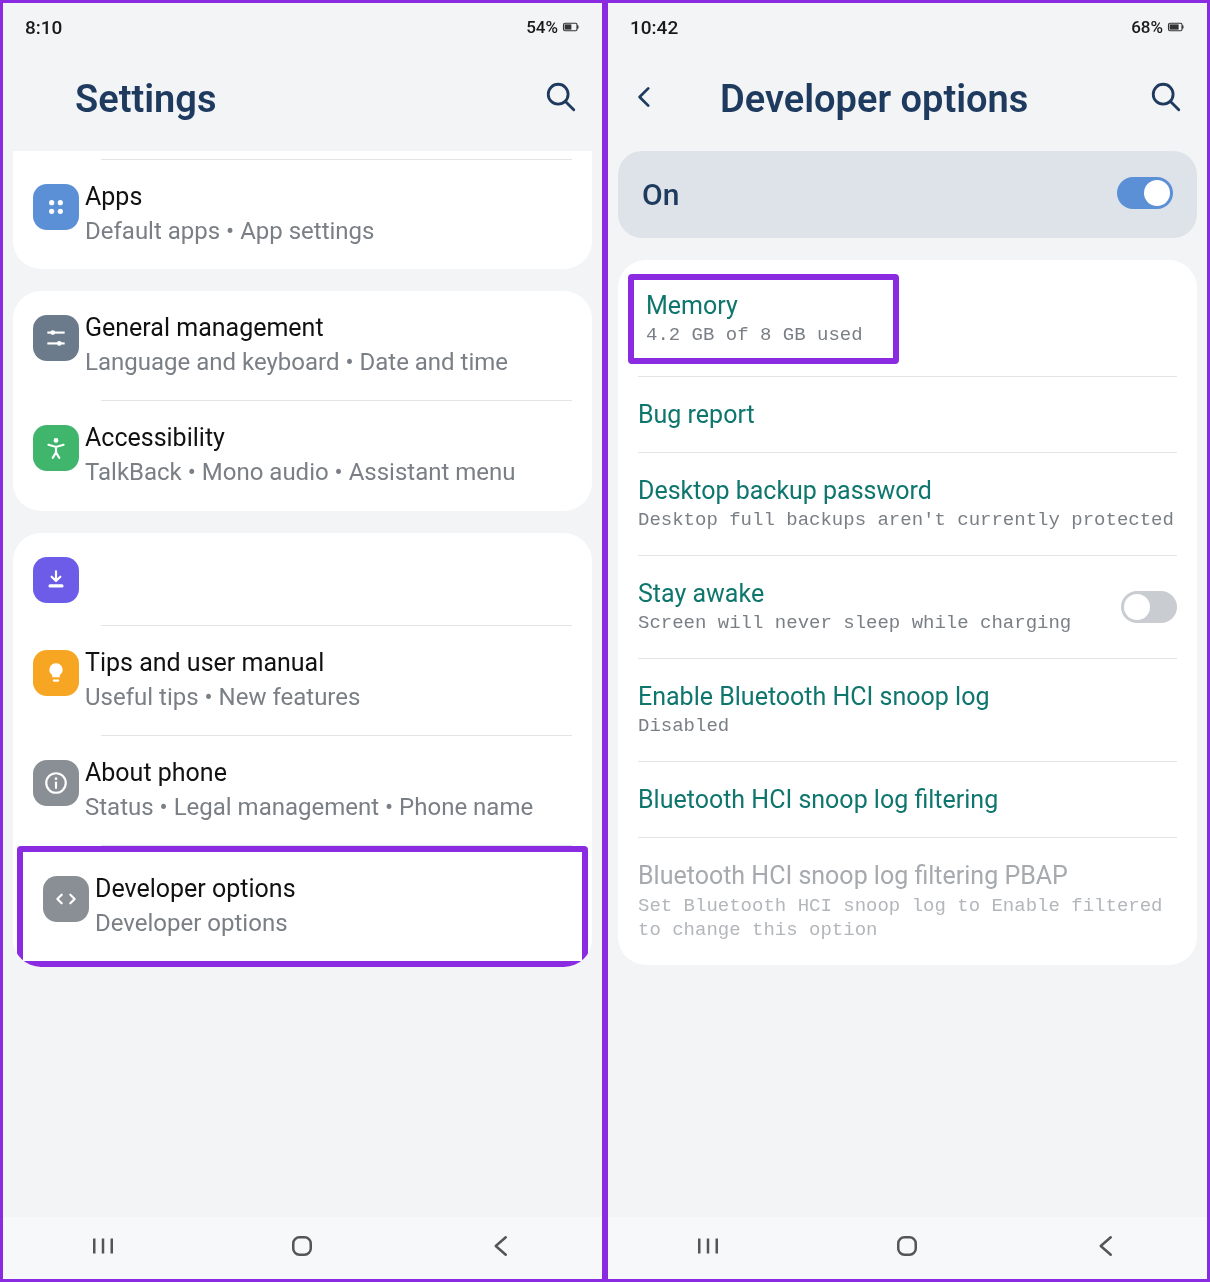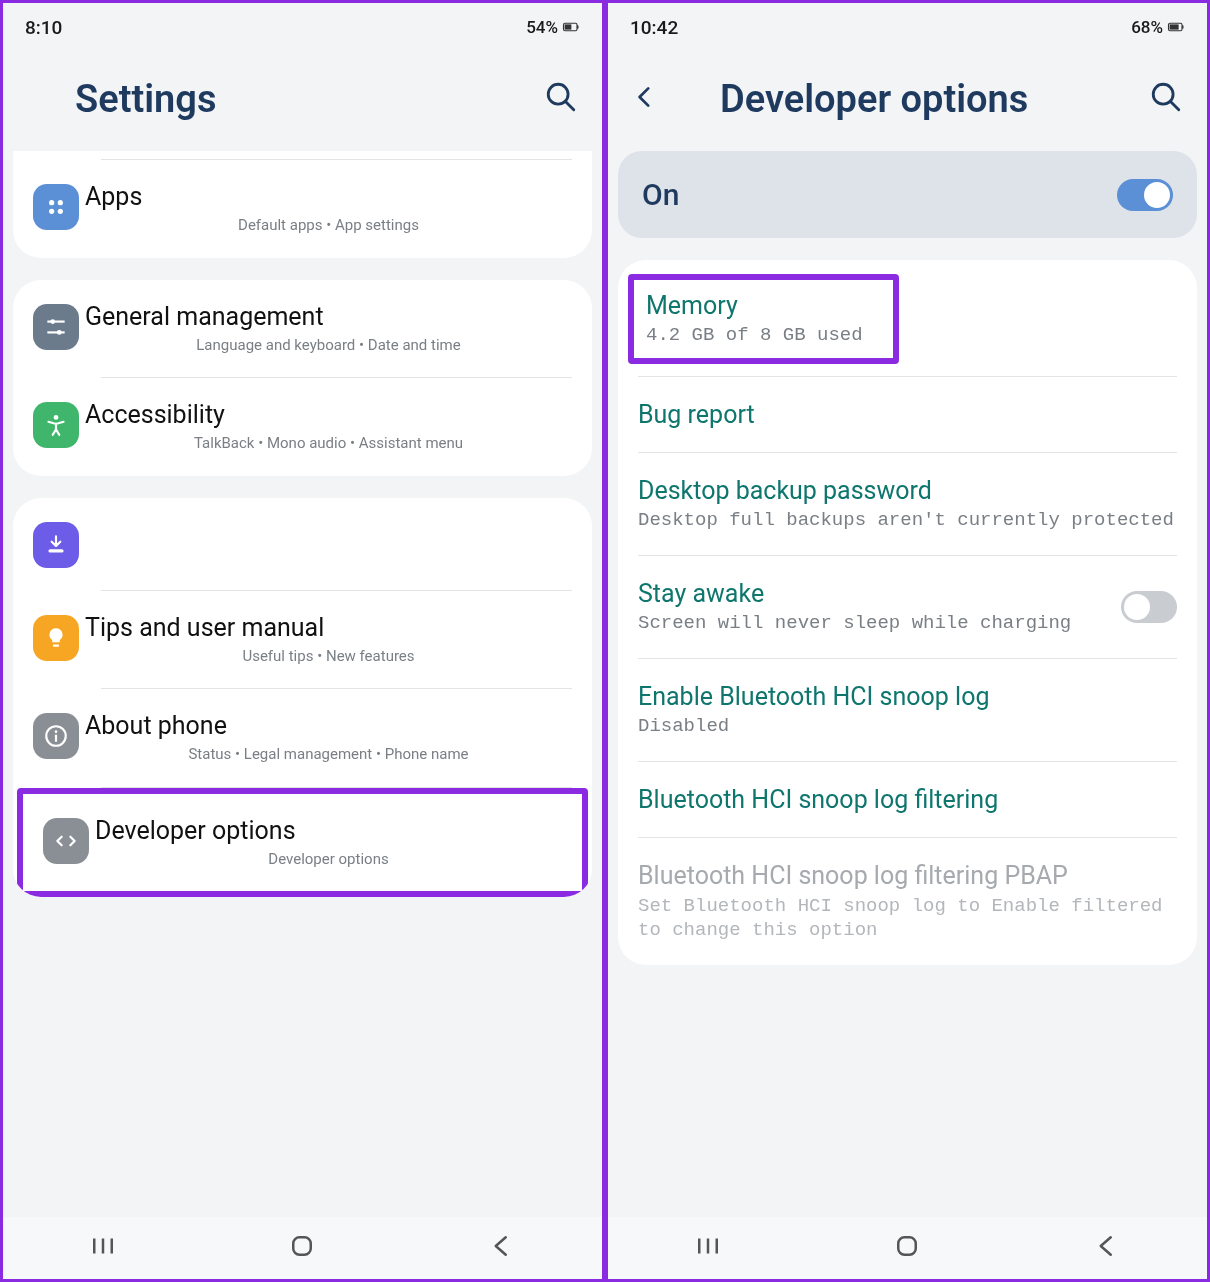--- a/index.html
+++ b/index.html
@@ -86,24 +86,23 @@
   .icon-wrap svg { width: 26px; height:26px; fill:#fff; }
   .row-content { flex: 1; min-width:0; }
   .row-title {
     font-size: 25px;
     color: #111;
     font-weight: 400;
     line-height: 1.2;
     padding-bottom: 4px;
   }
   .row-sub {
-    font-size: 15px;
+    font-size: 24px;
     color: #7a7f85;
     line-height: 1.3;
-    text-align: center;
   }
   .sep {
     height: 1px;
     background: #e2e4e8;
     margin-left: 88px;
     margin-right: 20px;
   }
   .highlight-box {
     border: 6px solid #8a2be2;
     border-radius: 4px;
@@ -120,21 +119,20 @@
     color:#555;
   }
   .navbar svg { width:30px; height:30px; stroke:#555; }
   
   .toggle-card {
     background:#dee3e9;
     border-radius:24px;
     margin:0 10px 22px;
     padding:26px 24px;
     display:flex;
-    align-items:center;
     justify-content:space-between;
   }
   .toggle-label { font-size:30px; color:#1f3a5f; font-weight:500; }
   .switch {
     width:56px; height:32px; border-radius:16px; position:relative;
   }
   .switch-on { background:#5b8fd6; }
   .switch-on::after {
     content:""; position:absolute; width:26px; height:26px; border-radius:50%;
     background:#fff; top:3px; right:3px;

